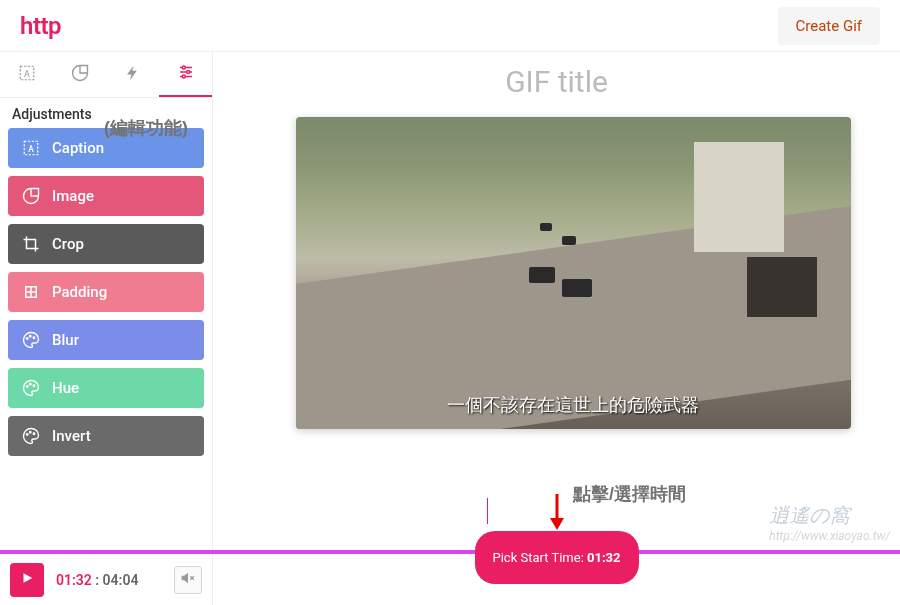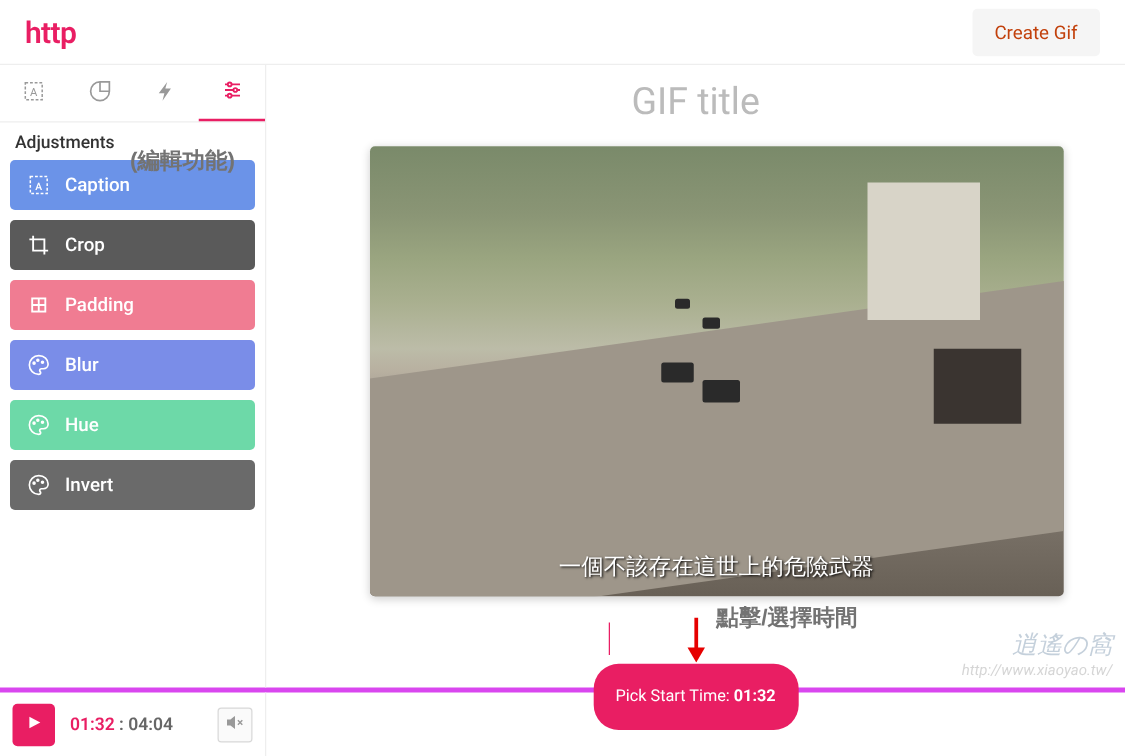--- a/index.html
+++ b/index.html
@@ -21,21 +21,21 @@
     
     .adj-list { flex: 1; overflow-y: auto; padding: 0 8px; position: relative; }
     .adj-list::-webkit-scrollbar { width: 8px; }
     .adj-list::-webkit-scrollbar-thumb { background: #ccc; border-radius: 4px; }
     .adj-item { display: flex; align-items: center; padding: 11px 14px; margin-bottom: 8px; border-radius: 4px; color: #fff; font-size: 15px; font-weight: 500; cursor: pointer; }
     .adj-item .adj-icon { width: 18px; height: 18px; margin-right: 12px; display: flex; align-items: center; justify-content: center; }
     
     .content { flex: 1; display: flex; flex-direction: column; align-items: center; padding: 12px 20px 0; position: relative; }
     .title-input { font-size: 30px; color: #bbb; margin-bottom: 18px; text-align: center; font-weight: 400; }
     
-    .video-preview { width: 555px; height: 360px; background: linear-gradient(to bottom, #7a8a6a 0%, #8a9575 15%, #9aa580 25%, #aab090 35%, #bcbca8 45%, #b8b0a0 50%, #a8a095 55%, #888078 70%, #787066 85%, #686056 100%); border-radius: 4px; box-shadow: 0 2px 8px rgba(0,0,0,0.2); position: relative; overflow: hidden; margin-left: 33px; }
+    .video-preview { width: 555px; height: 312px; background: linear-gradient(to bottom, #7a8a6a 0%, #8a9575 15%, #9aa580 25%, #aab090 35%, #bcbca8 45%, #b8b0a0 50%, #a8a095 55%, #888078 70%, #787066 85%, #686056 100%); border-radius: 4px; box-shadow: 0 2px 8px rgba(0,0,0,0.2); position: relative; overflow: hidden; margin-left: 33px; }
     .video-road { position: absolute; top: 40%; left: -10%; width: 130%; height: 55%; background: #9e968a; transform: rotate(-8deg) skewX(-20deg); }
     .video-building { position: absolute; top: 8%; right: 12%; width: 90px; height: 110px; background: #d8d4c8; }
     .video-building2 { position: absolute; top: 45%; right: 6%; width: 70px; height: 60px; background: #3a3430; }
     .video-vehicle { position: absolute; background: #2a2a2a; border-radius: 2px; }
     .video-subtitle { position: absolute; bottom: 12px; left: 0; right: 0; text-align: center; color: #fff; font-size: 18px; text-shadow: 1px 1px 2px #000; font-weight: 500; }
     
     .arrow-down { position: absolute; top: 442px; left: 50%; transform: translateX(-50%); z-index: 5; }
     .arrow-down svg { width: 20px; height: 36px; }
     
     .pick-time-btn { position: absolute; top: 479px; left: 50%; transform: translateX(-50%); background: #e91e63; color: #fff; padding: 19px 18px; border-radius: 20px; font-size: 13px; z-index: 5; white-space: nowrap; }
@@ -49,21 +49,21 @@
     .play-btn svg { width: 14px; height: 14px; fill: #fff; }
     .time-display { font-size: 14px; font-weight: 600; color: #666; }
     .time-display .cur { color: #e91e63; }
     .mute-btn { margin-left: auto; width: 28px; height: 28px; border: 1px solid #d8d8d8; border-radius: 3px; display: flex; align-items: center; justify-content: center; cursor: pointer; background: #fafafa; }
     .mute-btn svg { width: 14px; height: 14px; }
     
     .timeline { flex: 1; padding: 0 10px; overflow: hidden; white-space: nowrap; font-size: 11px; color: #999; letter-spacing: -0.5px; display: flex; align-items: center; }
     .timeline span { display: inline-block; }
     
     .annotation { position: absolute; color: #737373; font-size: 18px; font-weight: 600; z-index: 10; font-family: "Microsoft JhengHei", sans-serif; }
-    .watermark { position: absolute; right: 10px; bottom: 62px; opacity: 0.35; color: #888; font-style: italic; font-size: 12px; text-align: right; }
+    .watermark { position: absolute; right: 10px; bottom: 62px; opacity: 0.35; color: #888; font-style: italic; font-size: 12px; text-align: left; }
     .watermark .main-text { font-family: cursive; font-size: 20px; color: #5a7a9a; }
   </style>
 </head>
 <body>
 
 <div class="header">
   <div class="logo">http</div>
   <button class="create-btn">Create Gif</button>
 </div>
 
@@ -111,20 +111,29 @@
 
     <div class="adj-list">
       <div class="adj-item" style="background:#6b93e8">
         <span class="adj-icon">
             <svg viewBox="0 0 24 24" fill="none" stroke="#fff" stroke-width="1.6">
               <rect x="3" y="3" width="18" height="18" stroke-dasharray="3 2"></rect>
               <text x="12" y="17" font-size="11" text-anchor="middle" fill="#fff" stroke="none">A</text>
             </svg>
           </span>
         <span>Caption</span>
+      </div>
+      <div class="adj-item" style="background:#e5577a">
+        <span class="adj-icon">
+            <svg viewBox="0 0 24 24" fill="none" stroke="#fff" stroke-width="1.8">
+              <path d="M12 2a10 10 0 1 0 10 10V2z"></path>
+              <path d="M12 2v10h10"></path>
+            </svg>
+          </span>
+        <span>Image</span>
       </div>
       <div class="adj-item" style="background:#5a5a5a">
         <span class="adj-icon">
             <svg viewBox="0 0 24 24" fill="none" stroke="#fff" stroke-width="2">
               <path d="M6 2v16h16M2 6h16v16"></path>
             </svg>
           </span>
         <span>Crop</span>
       </div>
       <div class="adj-item" style="background:#f07c92">

